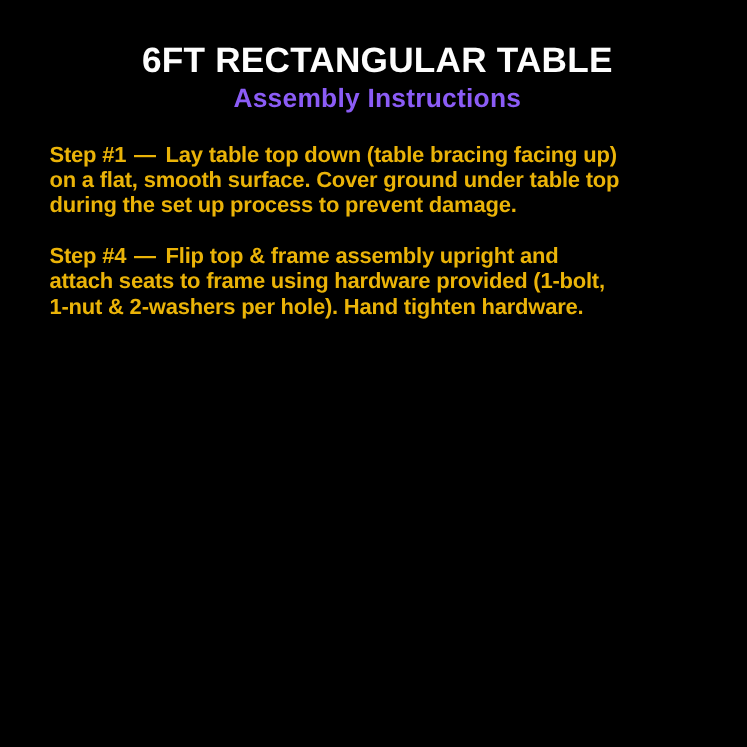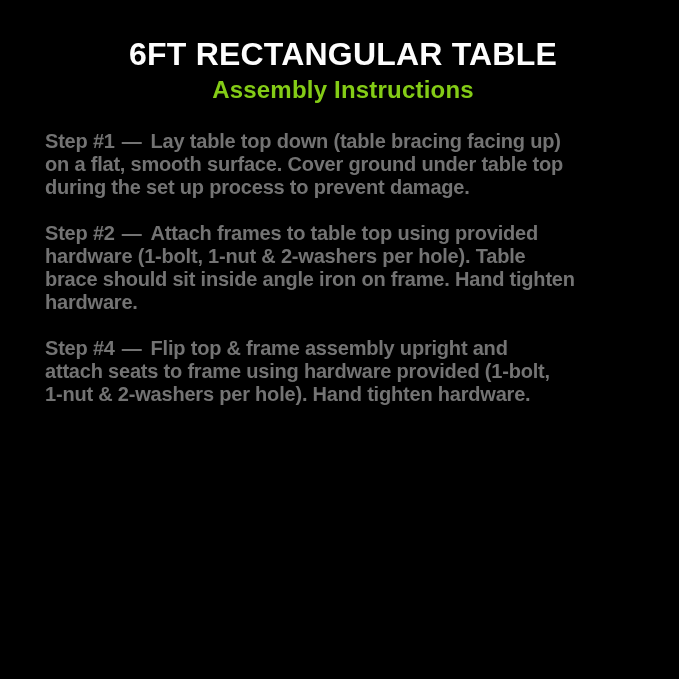--- a/index.html
+++ b/index.html
@@ -30,33 +30,33 @@
     font-weight: bold;
     letter-spacing: 0.2px;
     color: #fdfdfd;
   }
   .subtitle {
     margin: 4px 0 0 0;
     font-size: 24px;
     line-height: 28px;
     font-weight: bold;
     letter-spacing: 0.2px;
-    color: #84cc16;
+    color: #8b5cf6;
   }
   .steps {
     margin-top: 26px;
   }
   .step {
     margin: 0 0 23px 0;
     font-size: 20px;
     line-height: 23px;
     font-weight: bold;
     letter-spacing: -0.2px;
     white-space: pre-line;
-    color: #737373;
+    color: #eab308;
   }
   .step-label {
     white-space: pre;
   }
   .step-dash {
     padding: 0 9px 0 7px;
   }
 </style>
 </head>
 <body>
@@ -65,24 +65,20 @@
   <div class="header">
     <h1 class="title">6FT RECTANGULAR TABLE</h1>
     <h2 class="subtitle">Assembly Instructions</h2>
   </div>
 
   <div class="steps">
     <p class="step"><span class="step-label">Step #1</span><span class="step-dash">—</span><span class="step-text">Lay table top down (table bracing facing up)
 on a flat, smooth surface. Cover ground under table top
 during the set up process to prevent damage.</span></p>
 
-    <p class="step"><span class="step-label">Step #2</span><span class="step-dash">—</span><span class="step-text">Attach frames to table top using provided
-hardware (1-bolt, 1-nut &amp; 2-washers per hole). Table
-brace should sit inside angle iron on frame. Hand tighten
-hardware.</span></p>
 
 
     <p class="step"><span class="step-label">Step #4</span><span class="step-dash">—</span><span class="step-text">Flip top &amp; frame assembly upright and
 attach seats to frame using hardware provided (1-bolt,
 1-nut &amp; 2-washers per hole). Hand tighten hardware.</span></p>
 
   </div>
 </div>
 
 </body></html>

